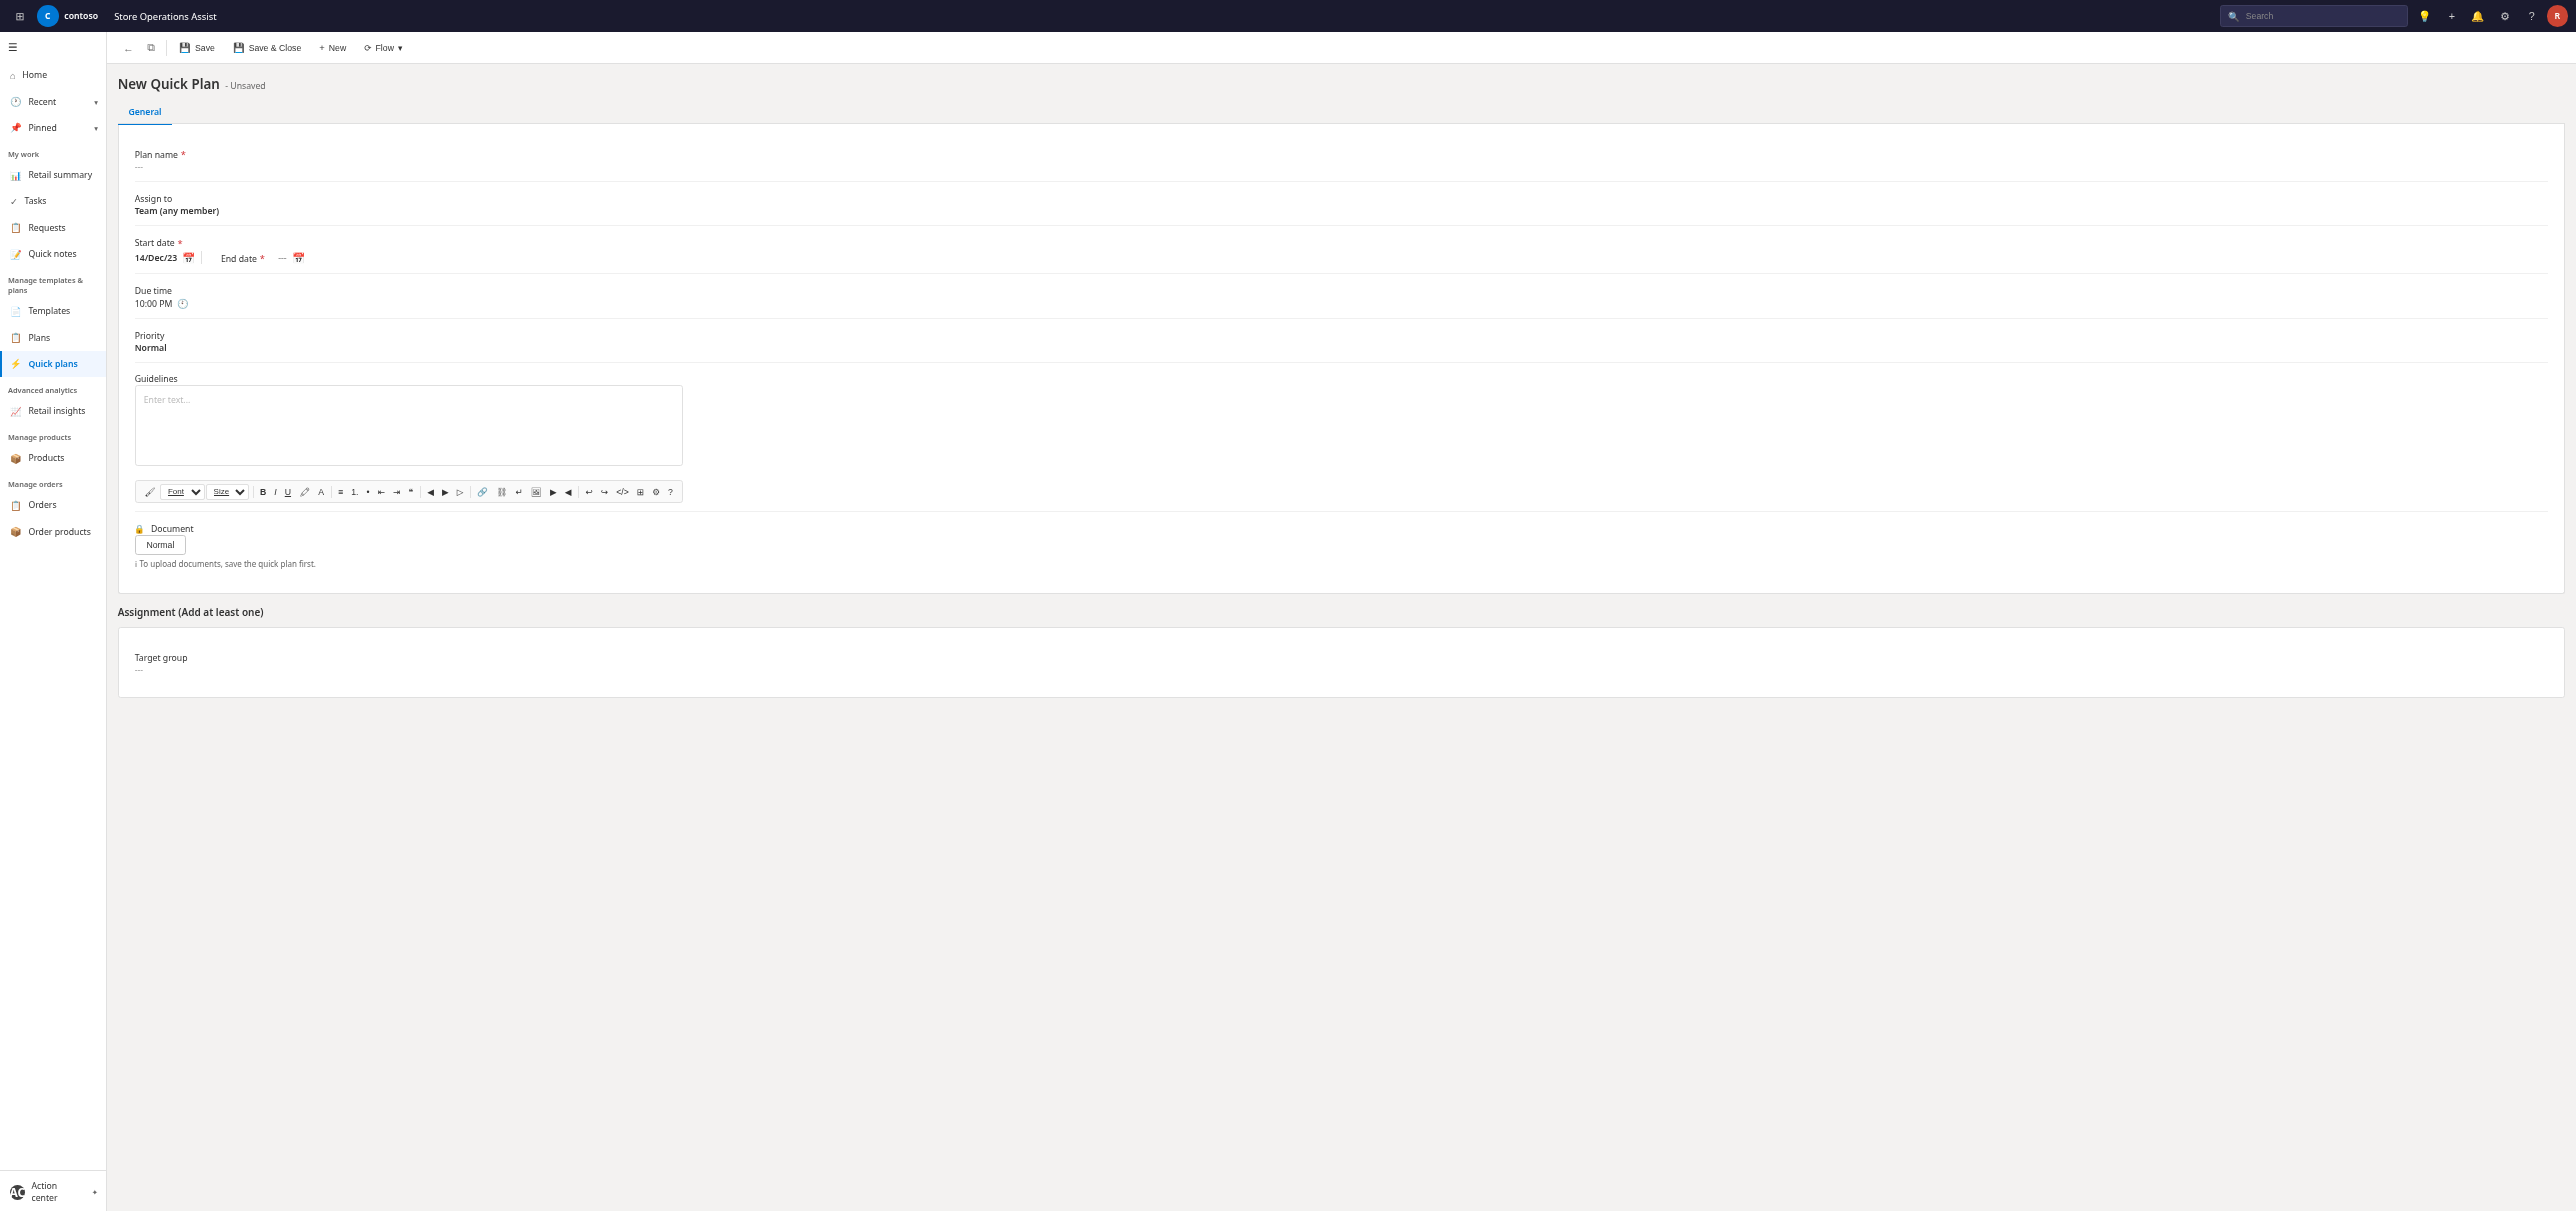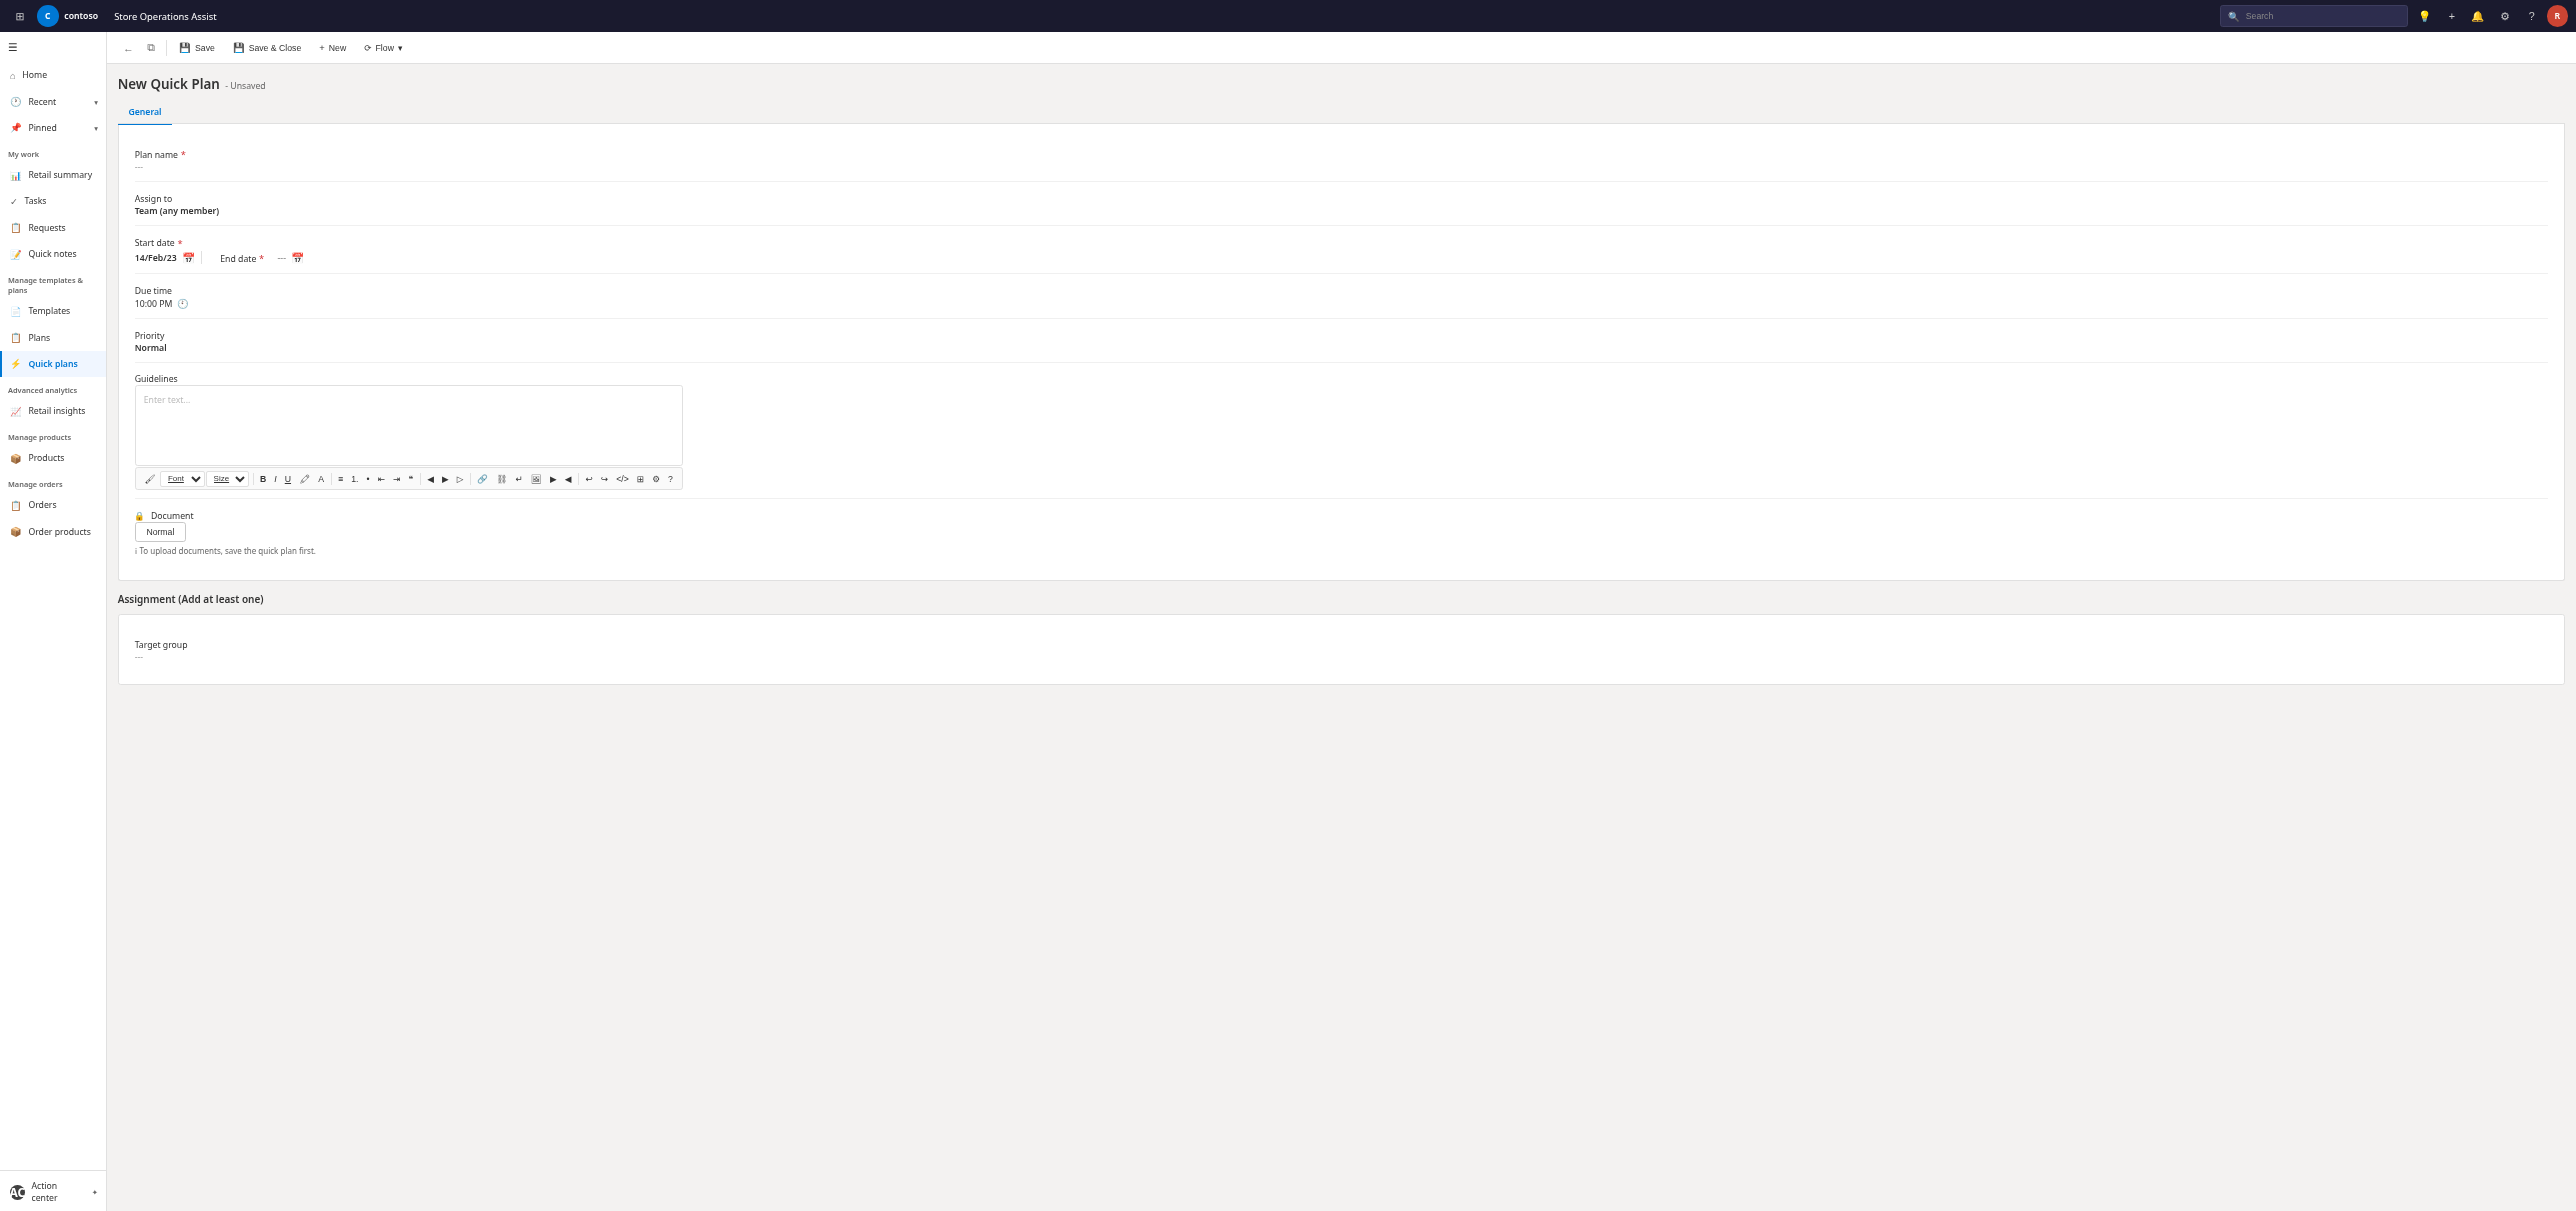--- a/index.html
+++ b/index.html
@@ -67,21 +67,21 @@
     .form-value { flex: 1; font-size: 8.7px; color: #333; }
     .form-value.bold { font-weight: 600; color: #333; }
     .form-value.placeholder { color: #999; }
 
     .date-row { display: flex; align-items: center; gap: 5.4px; flex: 1; }
     .date-field { display: flex; align-items: center; gap: 5.4px; flex: 1; }
     .date-input { font-size: 8.7px; color: #333; font-weight: 600; }
     .date-separator { width: 0.7px; height: 13.4px; background: #e0e0e0; }
     .cal-icon { color: #666; cursor: pointer; font-size: 10.7px; }
 
-    .guidelines-area { flex: 1; display: flex; flex-direction: column; gap: 1px; }
+    .guidelines-area { flex: 1; display: flex; flex-direction: column; gap: 14px; }
     .guidelines-editor { border: 0.7px solid #e0e0e0; border-radius: 2.7px; min-height: 81px; padding: 8px; font-size: 8.7px; color: #999; }
     .editor-toolbar { display: flex; align-items: center; gap: 1.3px; padding: 2.7px 5.4px; border: 0.7px solid #e0e0e0; border-radius: 2.7px; background: #fafafa; flex-wrap: wrap; }
     .editor-btn { background: none; border: none; cursor: pointer; padding: 2px 3.4px; border-radius: 2px; font-size: 8.7px; color: #333; }
     .editor-select { border: 0.7px solid #e0e0e0; border-radius: 2px; padding: 1.3px 2.7px; font-size: 8px; color: #333; background: white; text-decoration: underline; }
     .editor-separator { width: 0.7px; height: 12px; background: #e0e0e0; margin: 0 2px; }
     .upload-btn { padding: 4px 10.7px; border: 0.7px solid #c8c8c8; border-radius: 2.7px; background: white; cursor: pointer; font-size: 8.7px; color: #333; }
     .doc-hint { font-size: 8px; color: #666; margin-top: 2.7px; display: flex; align-items: center; gap: 2.7px; }
 
     .section-header { font-size: 10px; font-weight: 600; color: #333; margin: 10.7px 0 8px 0; }
 
@@ -260,21 +260,21 @@
           <div class="form-value bold">Team (any member)</div>
         </div>
 
         <div class="form-row">
           <div class="form-label">
             <span>Start date</span>
             <span class="required">*</span>
           </div>
           <div class="date-row">
             <div class="date-field">
-              <span class="date-input">14/Feb/23</span>
+              <span class="date-input">14/Dec/23</span>
               <span class="cal-icon">📅</span>
             </div>
             <div class="date-separator"></div>
             <div class="form-label" style="width:auto; margin-left:13.4px;">
               <span>End date</span>
               <span class="required">*</span>
             </div>
             <div class="date-field" style="margin-left:8px;">
               <span class="date-input placeholder" style="color:#999;">---</span>
               <span class="cal-icon">📅</span>

